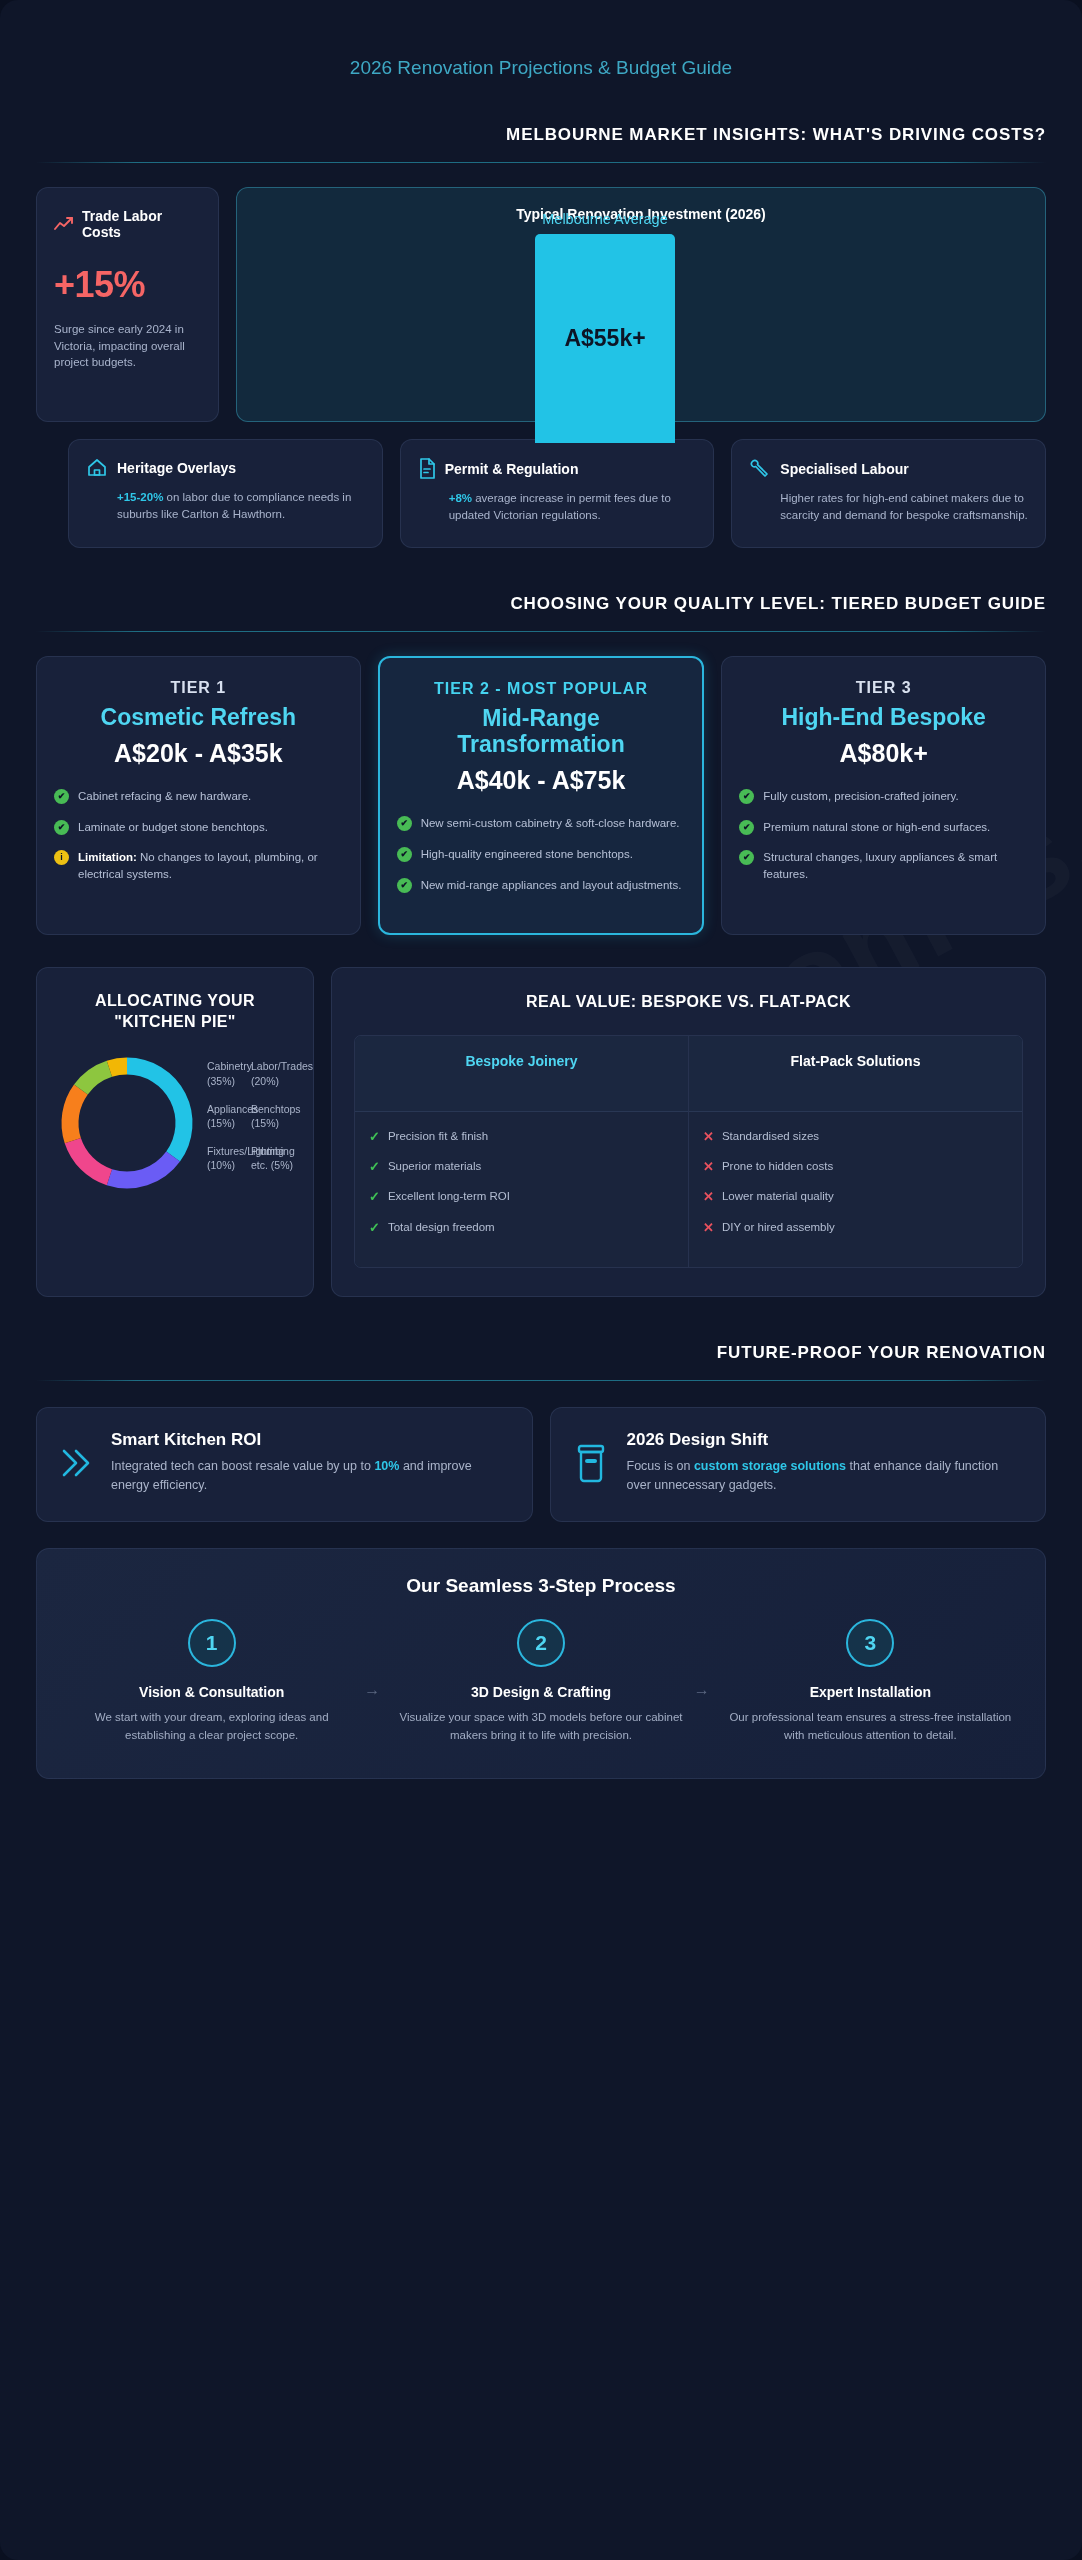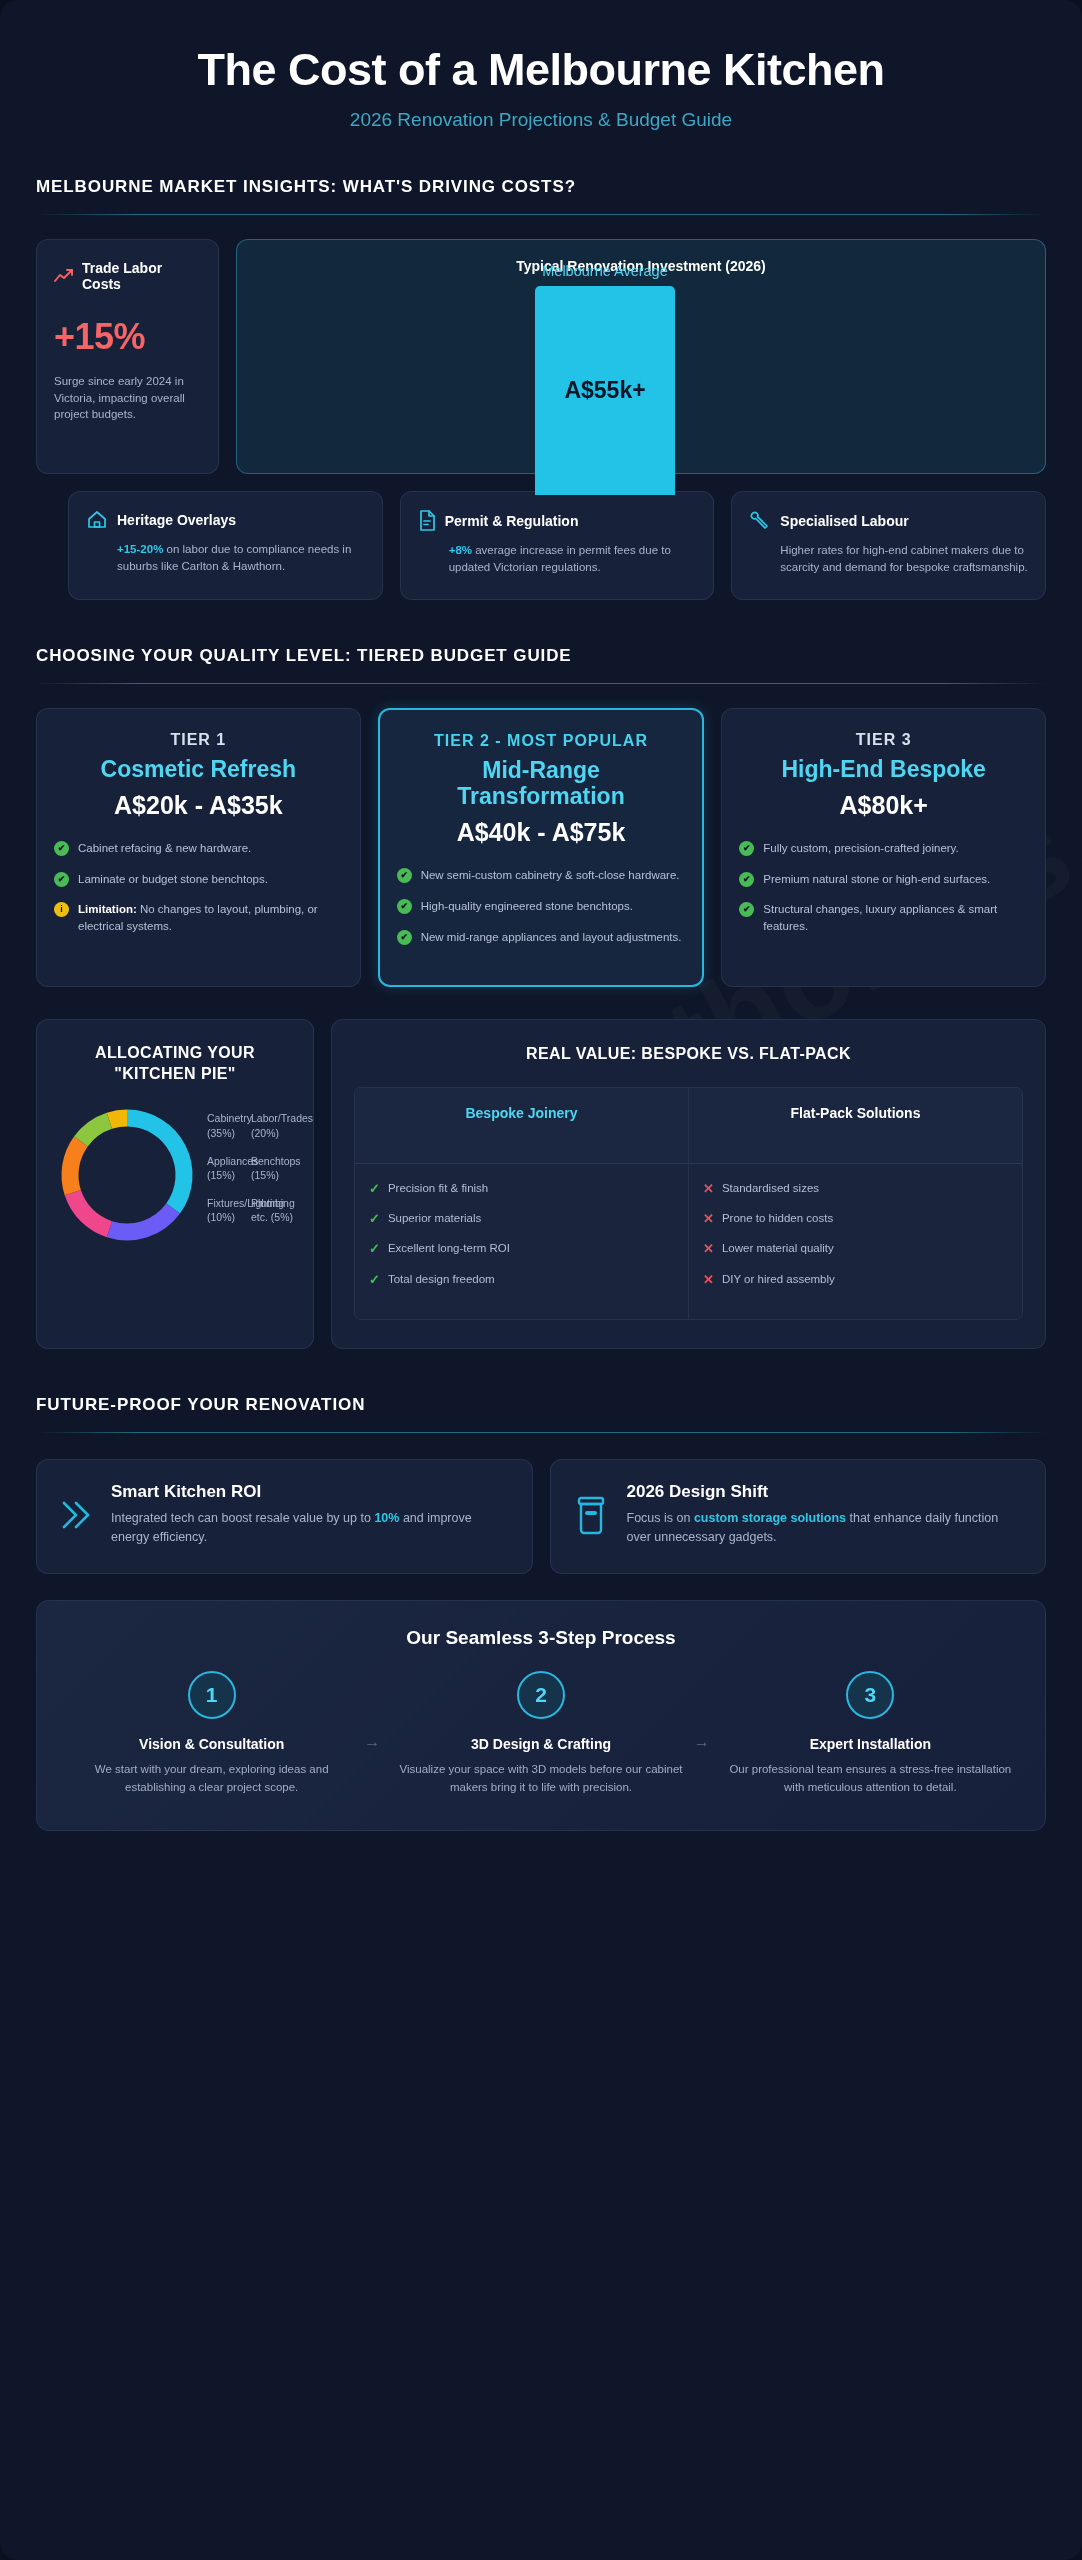--- a/index.html
+++ b/index.html
@@ -37,21 +37,21 @@
     letter-spacing: -0.5px;
   }
   .hero .sub {
     margin-top: 13px;
     font-size: 19px; color: #3ea8c4; font-weight: 400;
   }
 
   
   .sec-title {
     margin-top: 46px;
-    text-align: left;
+    text-align: right;
     font-size: 17px; font-weight: 700; color: #ffffff;
     letter-spacing: 0.9px;
   }
   .sec-rule {
     margin: 17px auto 0;
     height: 1px; width: 100%;
     background: linear-gradient(90deg, rgba(42,180,204,0.0) 0%, rgba(42,180,204,0.55) 10%, rgba(42,180,204,0.55) 90%, rgba(42,180,204,0.0) 100%);
   }
 
   
@@ -225,21 +225,20 @@
 </style>
 </head>
 <body>
 
 <div class="page">
   <div class="watermark">selecthomes.com.au</div>
 
   <div class="content">
 
     <div class="hero">
-      <h1>The Cost of a Melbourne Kitchen</h1>
       <div class="sub">2026 Renovation Projections &amp; Budget Guide</div>
     </div>
 
     <div class="sec-title">MELBOURNE MARKET INSIGHTS: WHAT'S DRIVING COSTS?</div>
     <div class="sec-rule"></div>
 
     <div class="mkt-row">
       <div class="card mkt-stat">
         <div class="hd">
           <span>

